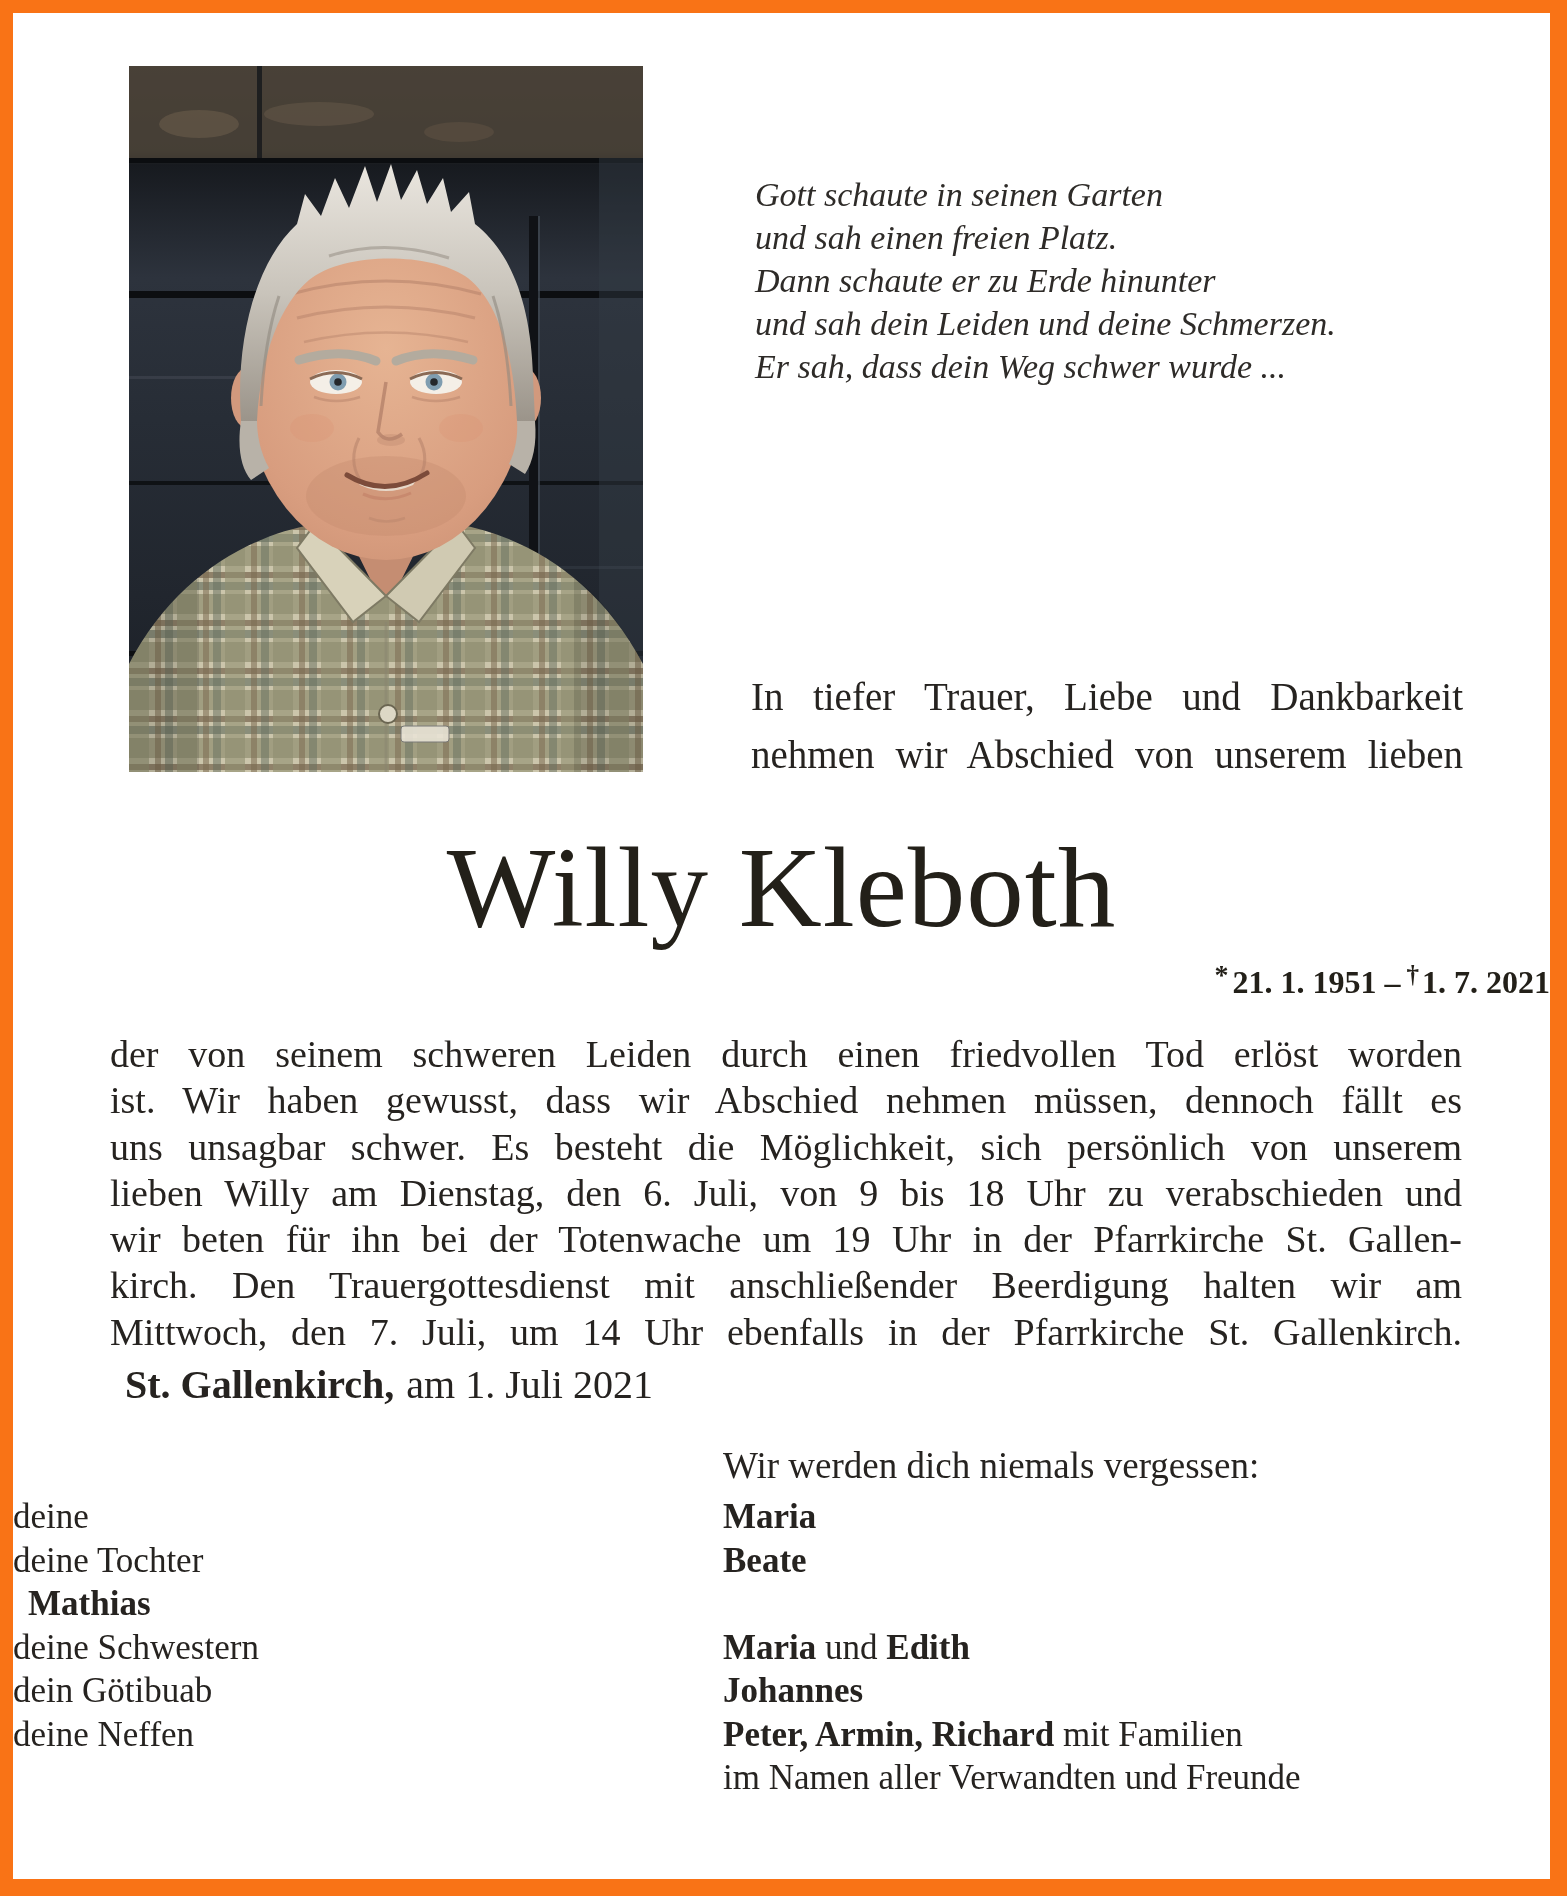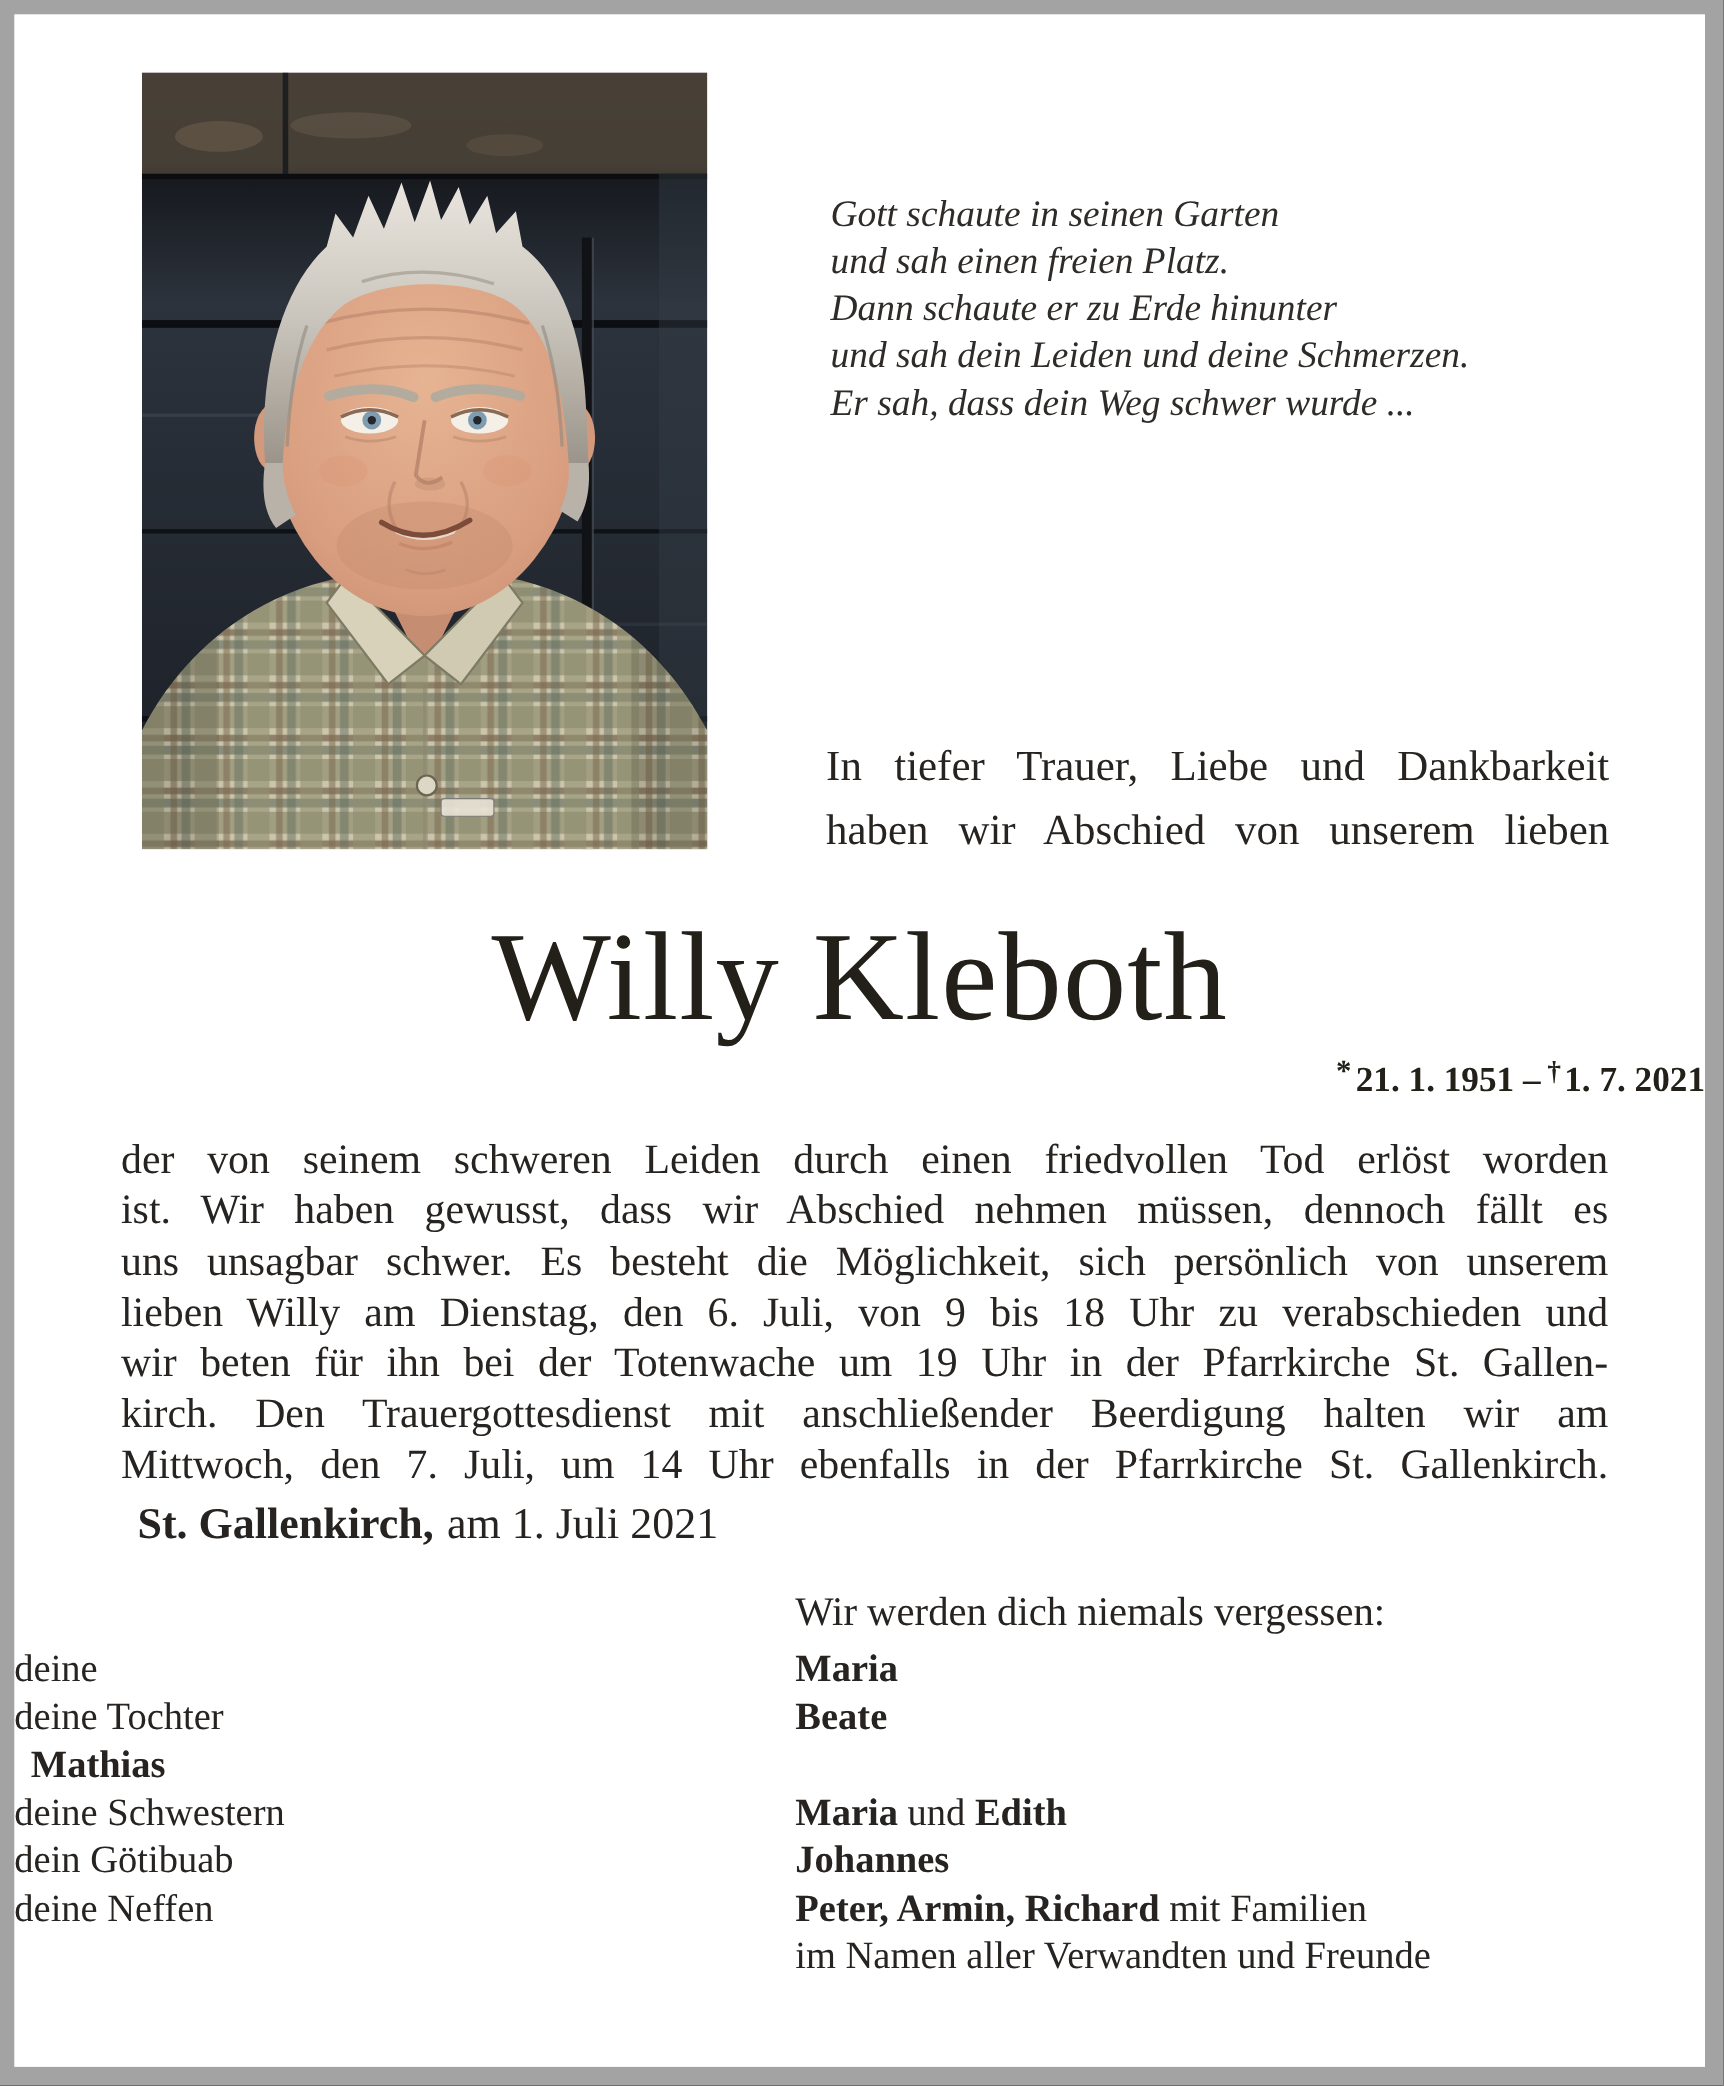--- a/index.html
+++ b/index.html
@@ -1,18 +1,18 @@
 <!DOCTYPE html>
 <html><head>
 <meta charset="utf-8">
 <style>
   html,body { margin:0; padding:0; background:#3a3a3a; }
   .canvas {
     position:relative; width:1567px; height:1896px;
-    background:#a3a3a3; overflow:hidden;
+    background:#f97316; overflow:hidden;
     font-family:"Liberation Serif", "DejaVu Serif", serif;
     color:#2b2725;
   }
   .paper {
     position:absolute; left:13px; top:13px; width:1537px; height:1866px;
     background:#ffffff;
   }
   .abs { position:absolute; }
   .photo { left:116px; top:53px; width:514px; height:706px; display:block; }
   .photo svg { display:block; width:100%; height:100%; }
@@ -172,21 +172,21 @@
     <div class="abs poem">
         <div class="line">Gott schaute in seinen Garten</div>
         <div class="line">und sah einen freien Platz.</div>
         <div class="line">Dann schaute er zu Erde hinunter</div>
         <div class="line">und sah dein Leiden und deine Schmerzen.</div>
         <div class="line">Er sah, dass dein Weg schwer wurde ...</div>
       </div>
 
     <div class="abs intro">
         <div class="line">In tiefer Trauer, Liebe und Dankbarkeit</div>
-        <div class="line">haben wir Abschied von unserem lieben</div>
+        <div class="line">nehmen wir Abschied von unserem lieben</div>
       </div>
 
     <div class="abs name">Willy Kleboth</div>
 
     <div class="abs dates">
       <span class="sym-star">*</span><span>21. 1. 1951</span><span class="sep">–</span><span class="sym-dagger">†</span><span>1. 7. 2021</span>
     </div>
 
     <div class="abs body-text">
         <div class="line">der von seinem schweren Leiden durch einen friedvollen Tod erlöst worden</div>

